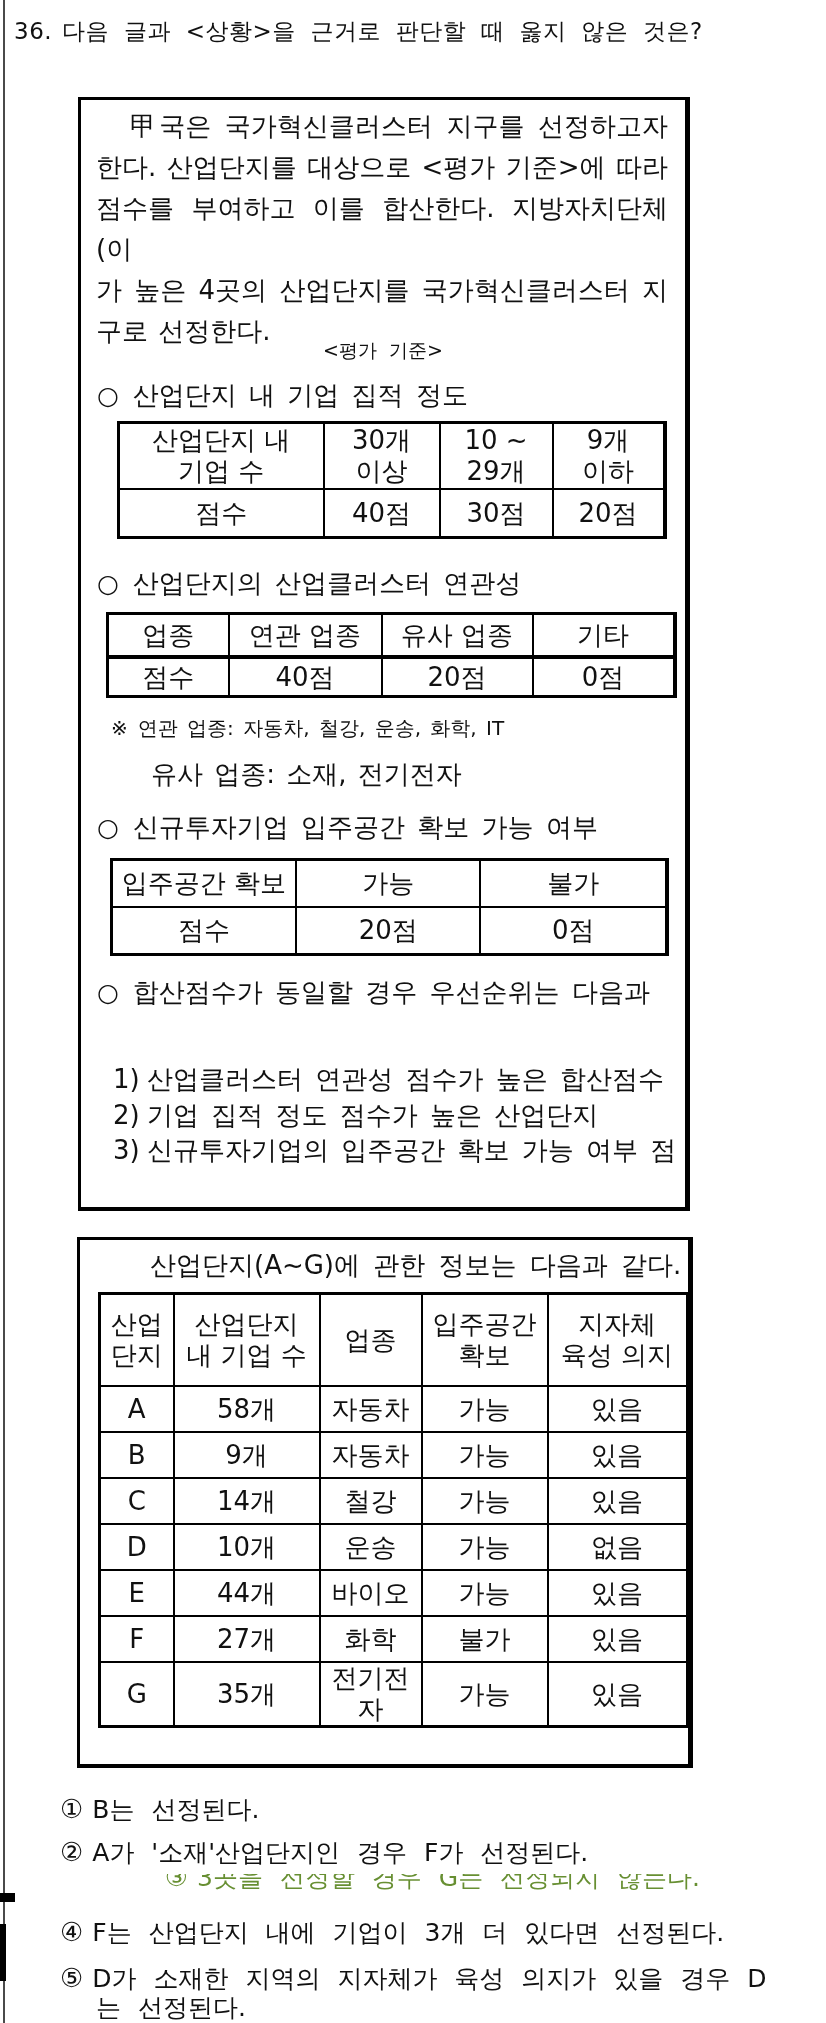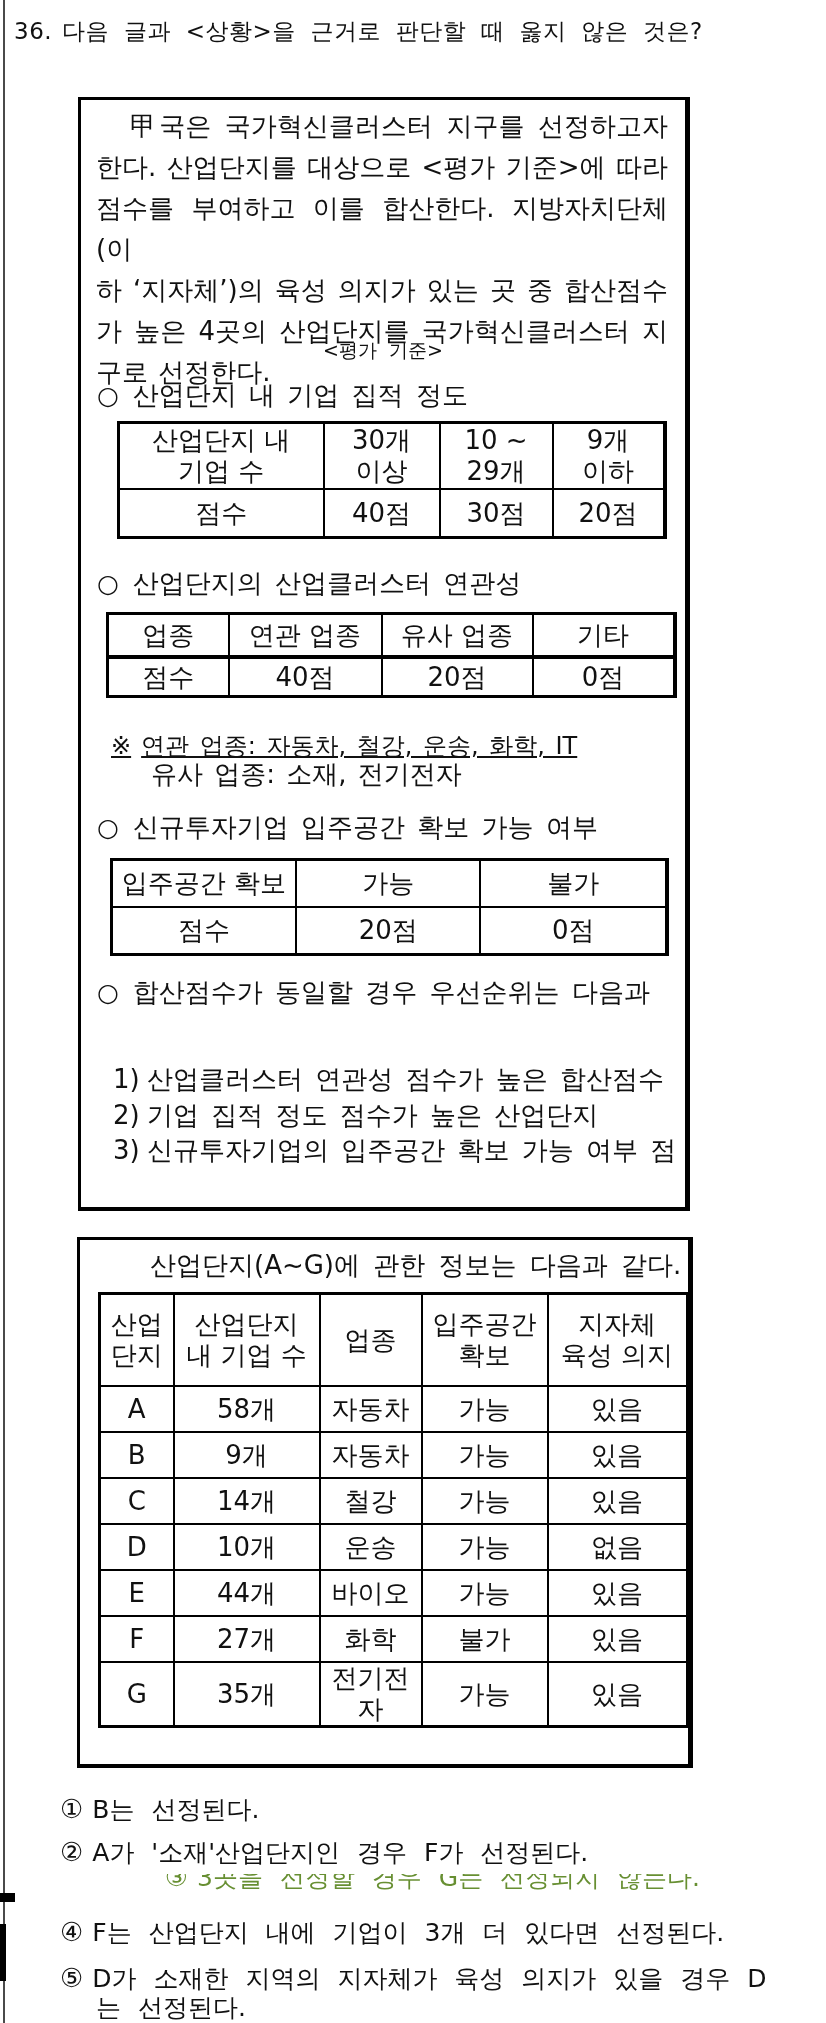--- a/index.html
+++ b/index.html
@@ -42,21 +42,21 @@
     font-size:26px;font-weight:normal;padding:0 2px;line-height:1.18;}
   .wsp{white-space:pre-line;}
 
   #table1{left:36px;top:321px;width:546px;}
   #table1 .r1 td{height:64px;} #table1 .r2 td{height:46px;}
   #table2{left:25px;top:512px;width:567px;}
   #table2 .r1 td{height:40px;border-bottom-width:4px;} #table2 .r2 td{height:36px;}
   #table3{left:29px;top:758px;width:559px;}
   #table3 .r1 td{height:45px;} #table3 .r2 td{height:45px;}
 
-  .note1{position:absolute;left:30px;top:630px;font-size:24px;white-space:nowrap;word-spacing:3px;text-decoration:underline;}
+  .note1{position:absolute;left:30px;top:615px;font-size:20px;white-space:nowrap;word-spacing:3px;}
   .note1 .nsym{margin-right:10px;}
   .note2{position:absolute;left:70px;top:657px;font-size:26px;white-space:nowrap;word-spacing:3px;}
 
   .pr{position:absolute;font-size:26px;white-space:nowrap;word-spacing:4px;}
   .pr .pnum{display:inline-block;width:34px;}
   .pr1{left:32px;top:962px;} .pr2{left:32px;top:998px;} .pr3{left:32px;top:1033px;}
   .pr3l2{position:absolute;left:74px;top:1072px;font-size:26px;word-spacing:4px;white-space:nowrap;}
 
   
   .sit-intro{position:absolute;left:70px;top:8px;font-size:26px;word-spacing:5px;white-space:nowrap;}
@@ -86,21 +86,20 @@
 
   <div class="qline">
     <span class="qnum">36.</span><span>다음 글과 &lt;상황&gt;을 근거로 판단할 때 옳지 않은 것은?</span>
   </div>
 
   <div class="box" id="box1">
     <div class="para">
       <div class="p-line first">甲국은 국가혁신클러스터 지구를 선정하고자</div>
       <div class="p-line">한다. 산업단지를 대상으로 &lt;평가 기준&gt;에 따라</div>
       <div class="p-line">점수를 부여하고 이를 합산한다. 지방자치단체(이</div>
-      <div class="p-line">하 ‘지자체’)의 육성 의지가 있는 곳 중 합산점수</div>
       <div class="p-line">가 높은 4곳의 산업단지를 국가혁신클러스터 지</div>
       <div class="p-line last">구로 선정한다.</div>
     </div>
 
     <div class="crit-title">&lt;평가 기준&gt;</div>
 
     <div class="bullet b1">
       <span class="circ">○</span><span>산업단지 내 기업 집적 정도</span>
     </div>
 

